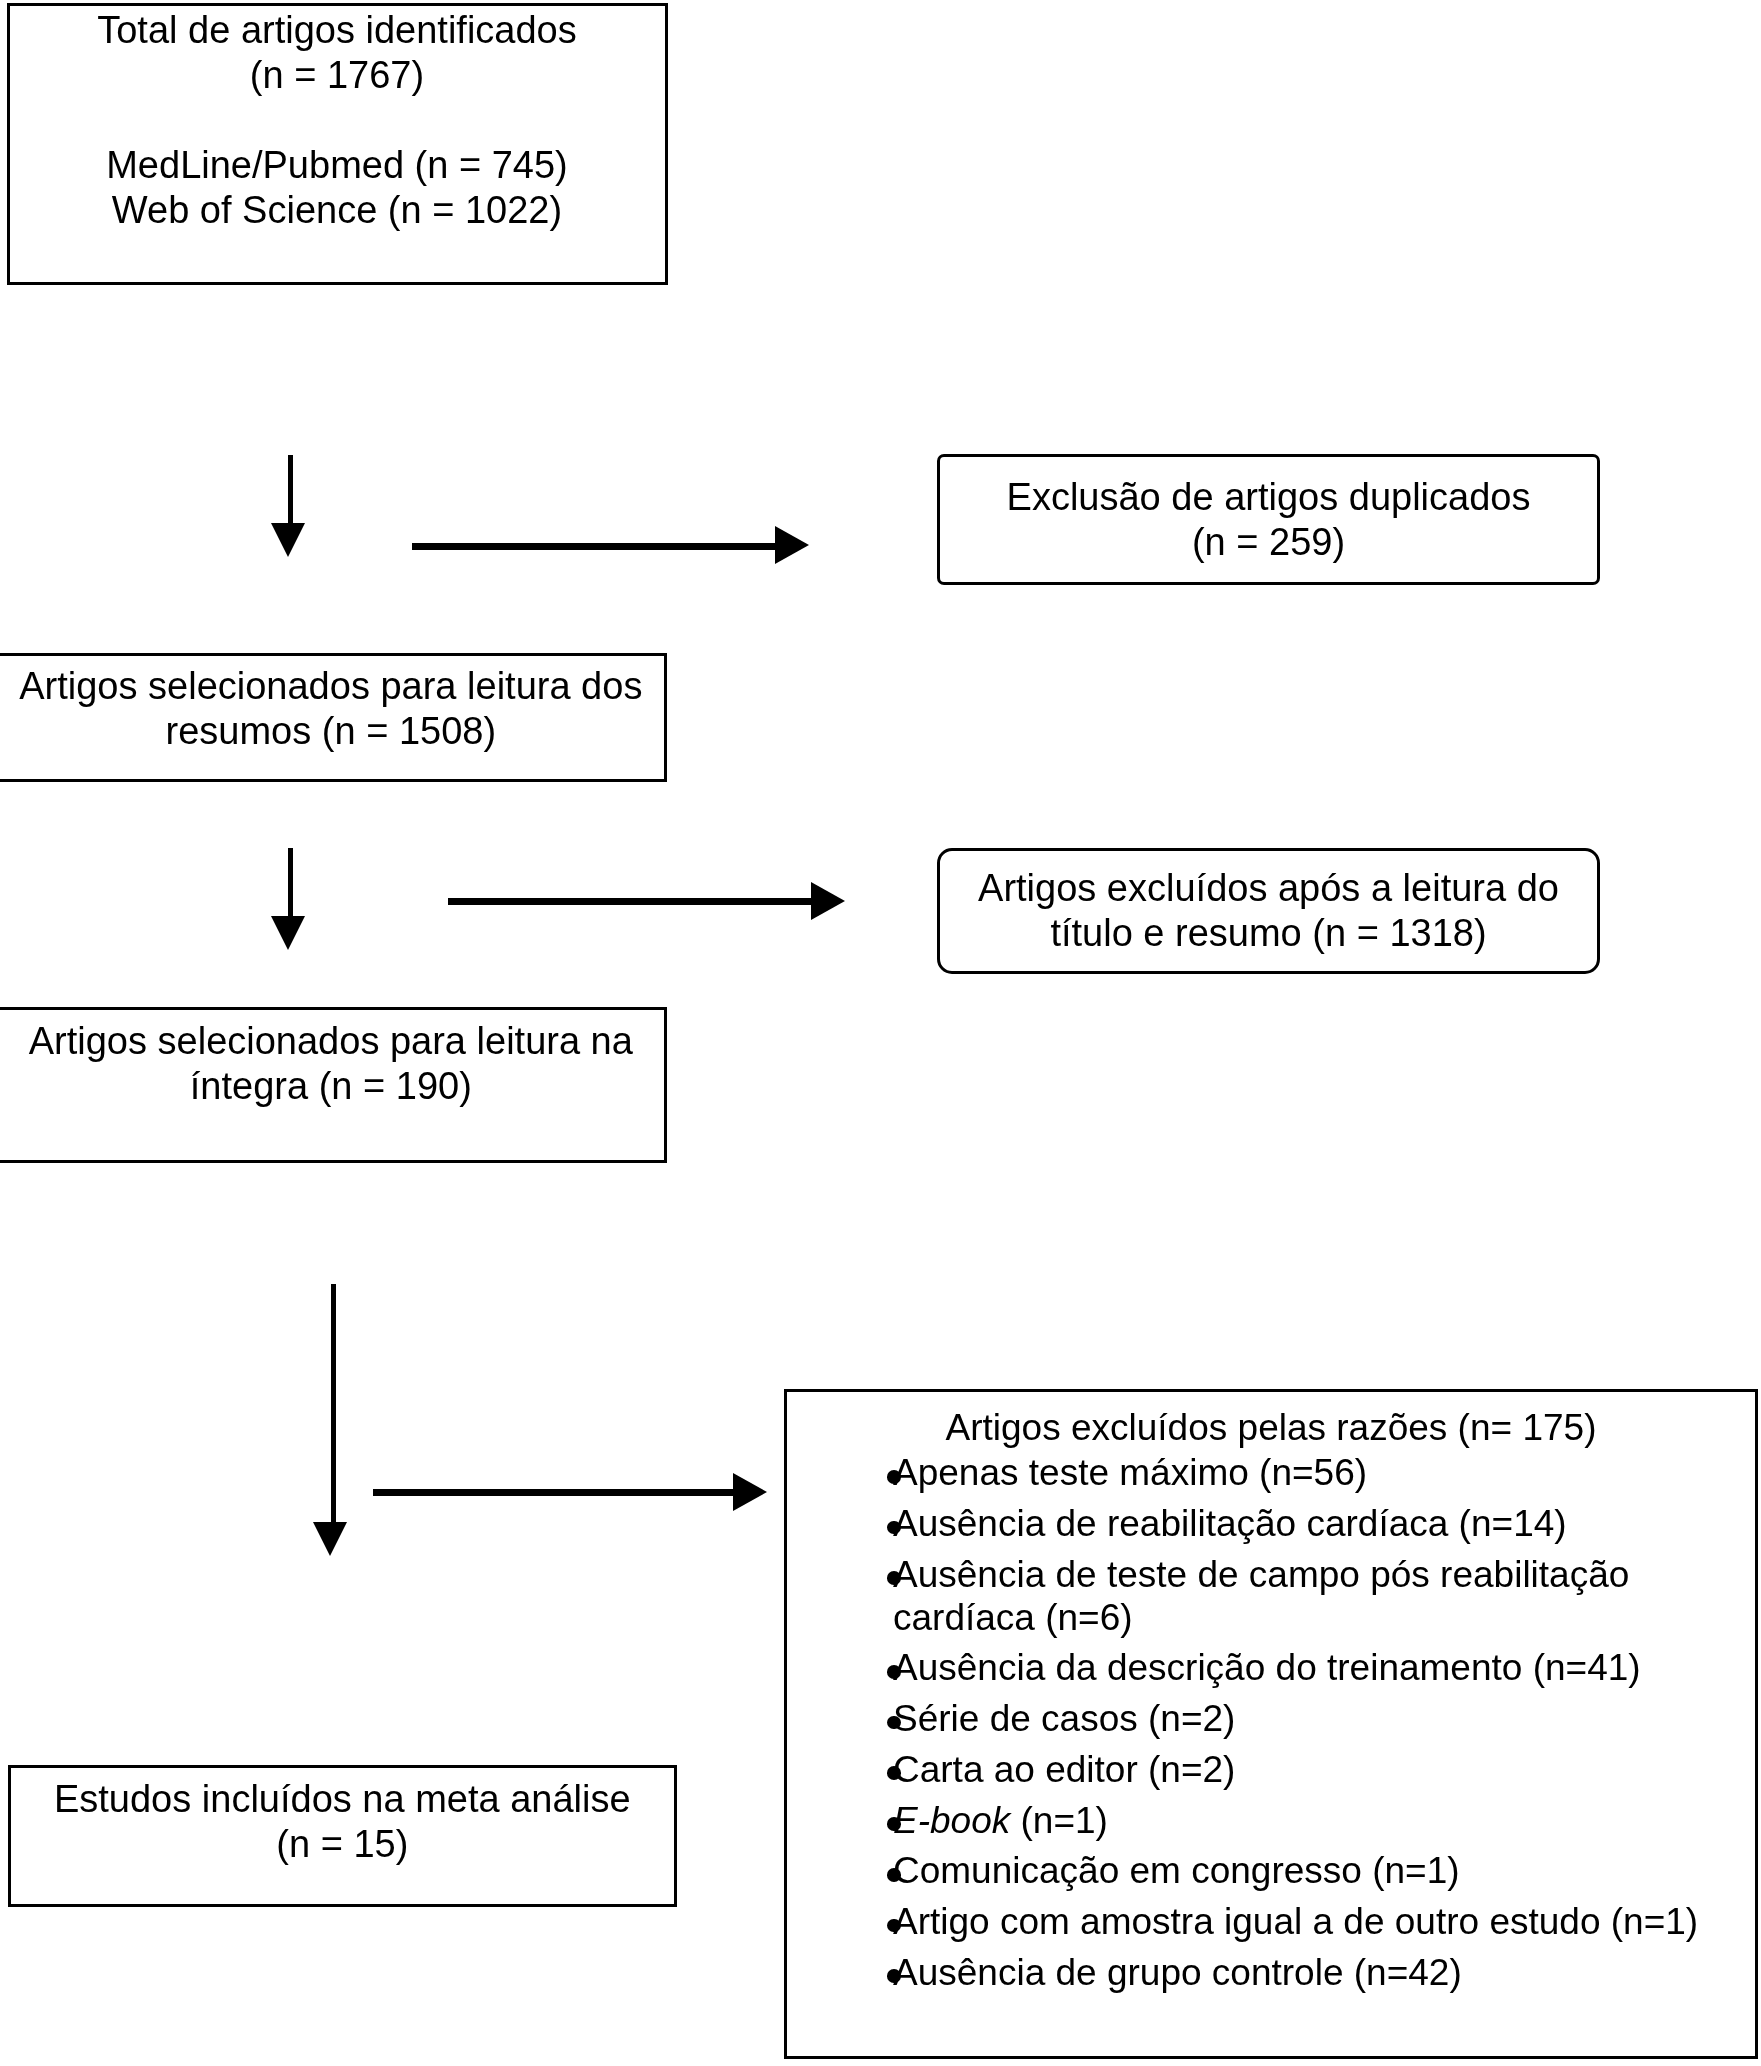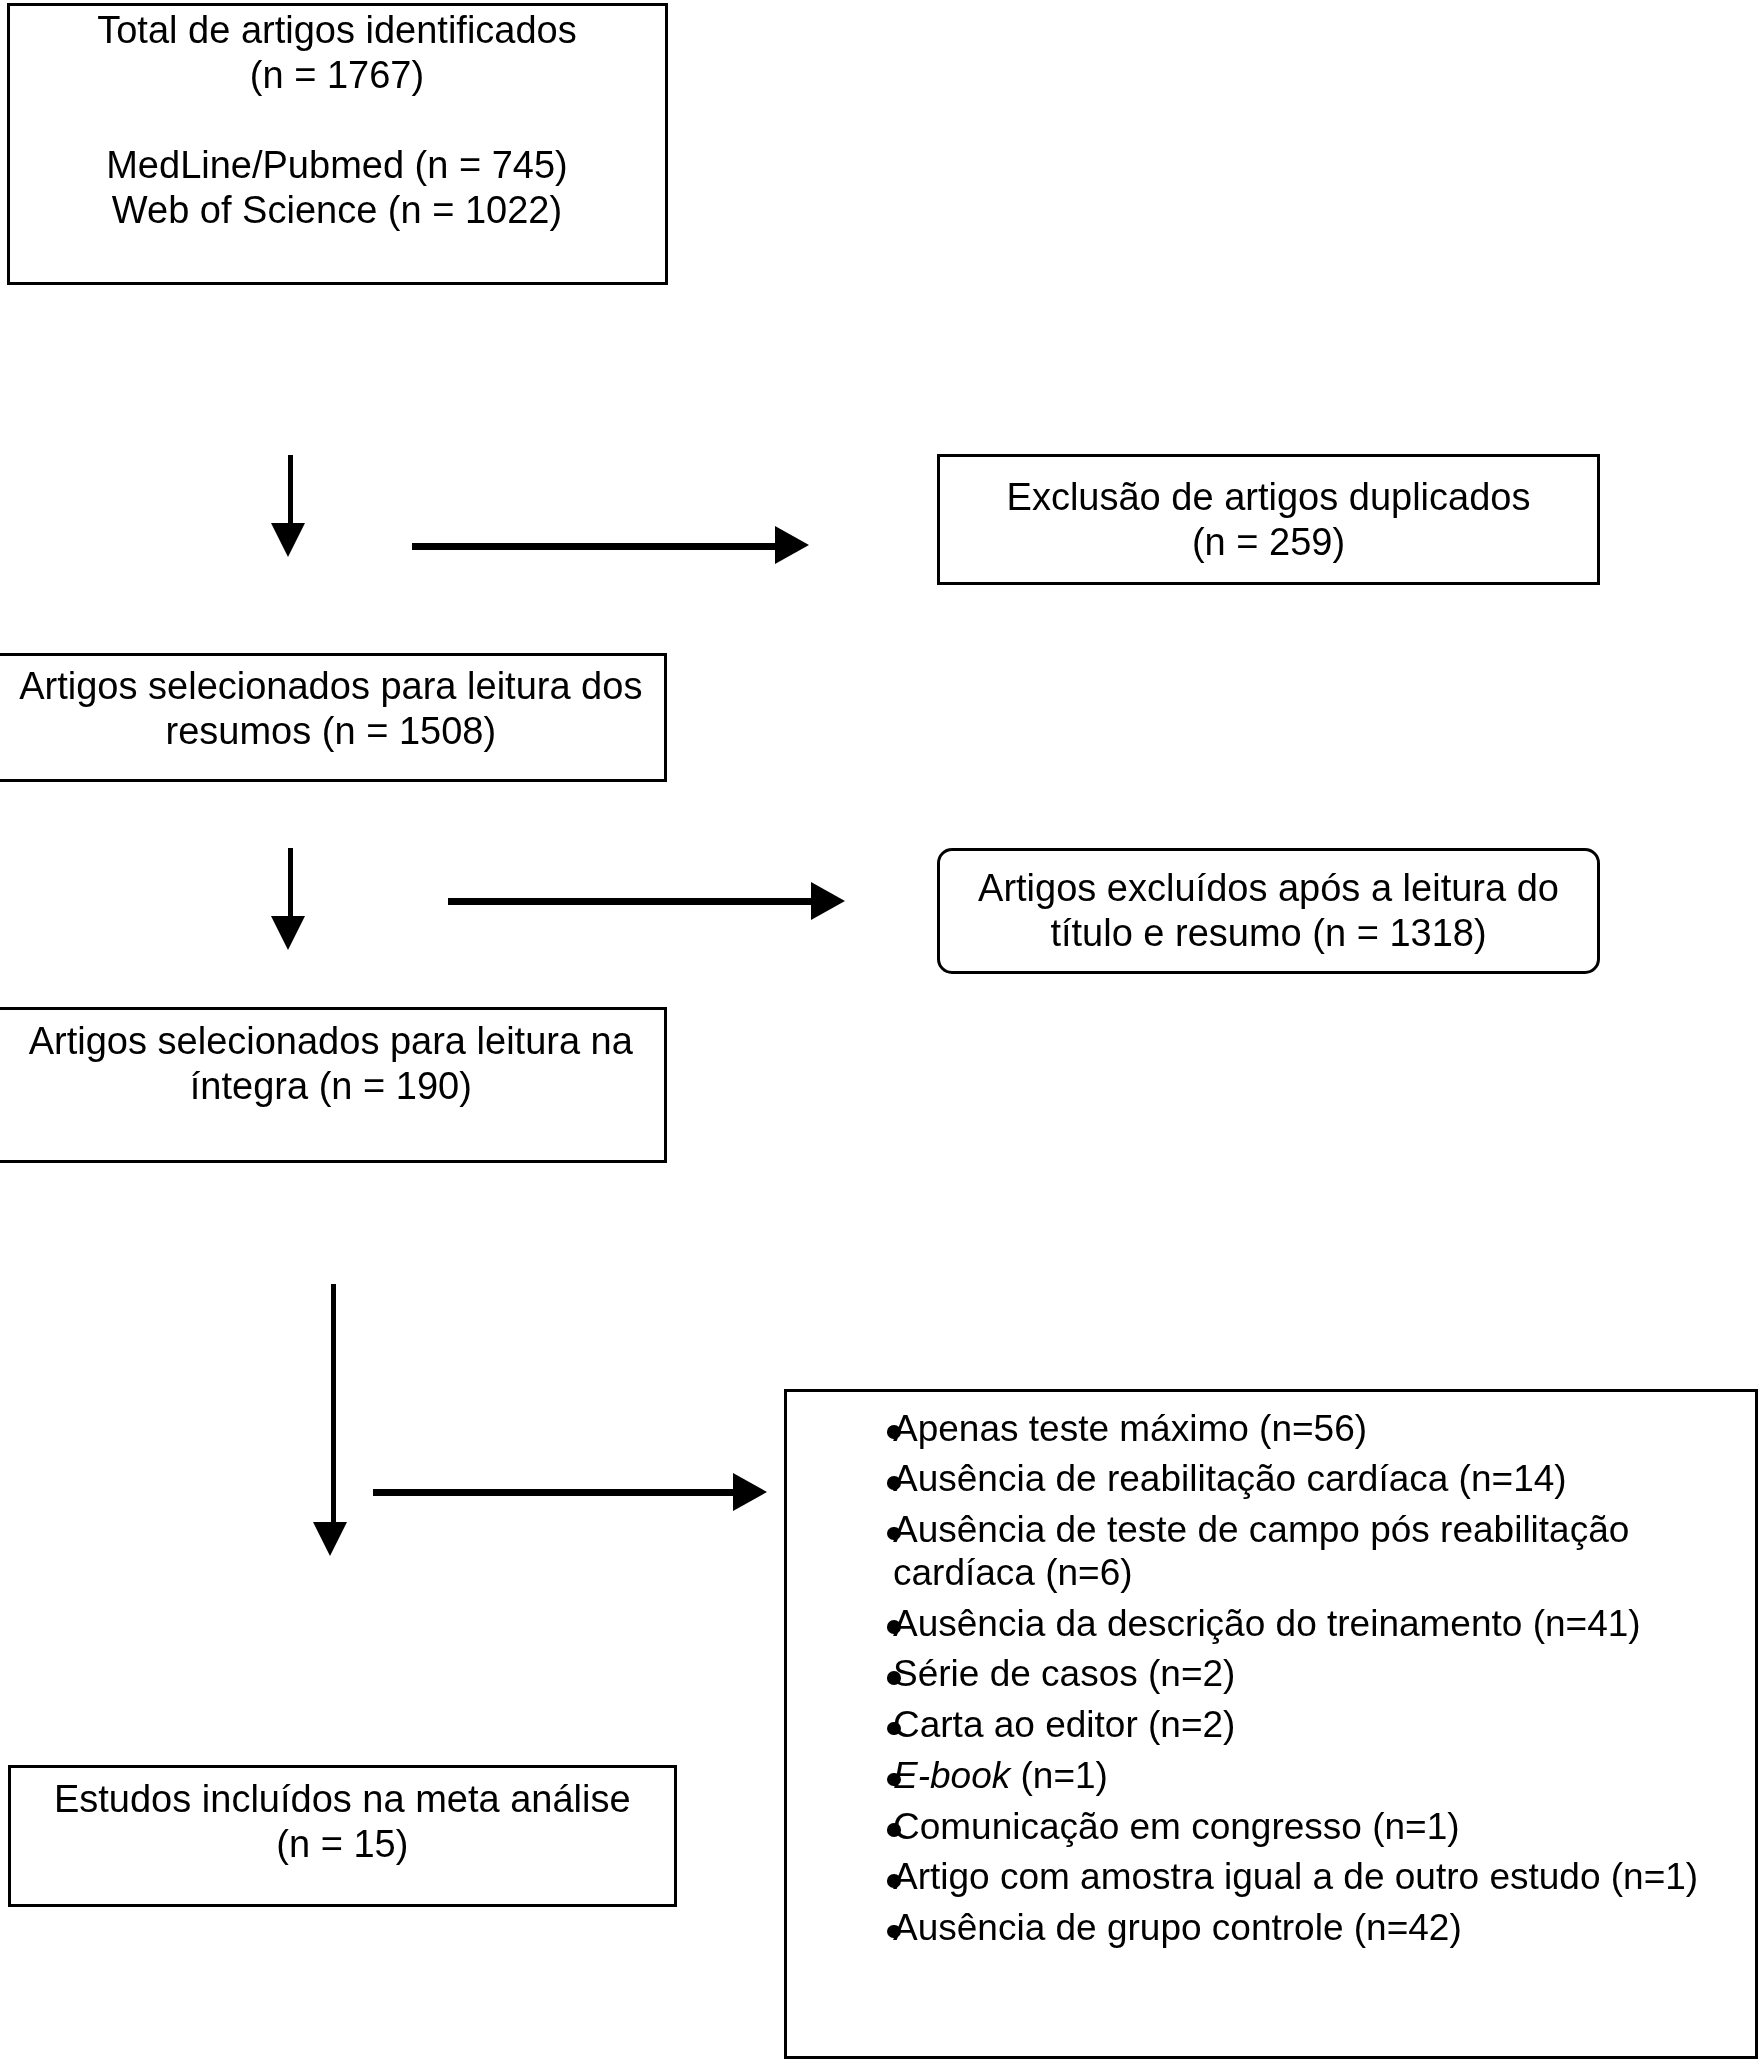--- a/index.html
+++ b/index.html
@@ -29,21 +29,21 @@
     text-align: center;
     font-size: 38px;
     line-height: 1.18;
     white-space: pre-line;
     padding: 0 9.2px;
   }
 
   
   #box-identified   { left: 6.5px;   top: 3.3px;    width: 661px; height: 282px; }
   #box-identified .box-text { padding-bottom: 48px; }
-  #box-duplicates   { left: 937px; top: 454px;  width: 663px; height: 131px; }
+  #box-duplicates   { left: 937px; top: 454px;  width: 663px; height: 131px; border-radius: 7px; }
   #box-abstracts    { left: -5.2px;   top: 653px;  width: 672px; height: 129px; }
   #box-abstracts .box-text { padding-bottom: 17px; }
   #box-excluded-ta  { left: 937px; top: 848px; width: 663px; height: 126px; border-radius: 15px; }
   #box-fulltext     { left: -5.2px;   top: 1007px; width: 672px; height: 156px; }
   #box-fulltext .box-text { padding-bottom: 43px; }
   #box-included     { left: 7.8px;   top: 1765px; width: 669px; height: 142px; }
   #box-included .box-text { padding-bottom: 29px; }
 
   
   #box-reasons {
@@ -173,20 +173,21 @@
   <div class="v-head" id="a3-head"></div>
   <div class="h-line" id="a3-h"></div>
   <div class="h-head" id="a3-hhead"></div>
 
   <div class="box" id="box-included">
     <div class="box-text">Estudos incluídos na meta análise
 (n = 15)</div>
   </div>
 
   <div class="box" id="box-reasons">
+    <div id="reasons-title">Artigos excluídos pelas razões (n= 175)</div>
     <ul id="reasons-list">
         <li>Apenas teste máximo (n=56)</li>
         <li>Ausência de reabilitação cardíaca (n=14)</li>
         <li>Ausência de teste de campo pós reabilitação cardíaca (n=6)</li>
         <li>Ausência da descrição do treinamento (n=41)</li>
         <li>Série de casos (n=2)</li>
         <li>Carta ao editor (n=2)</li>
         <li class="italic"><span>E-book</span><span class="plain"> (n=1)</span></li>
         <li>Comunicação em congresso (n=1)</li>
         <li>Artigo com amostra igual a de outro estudo (n=1)</li>

